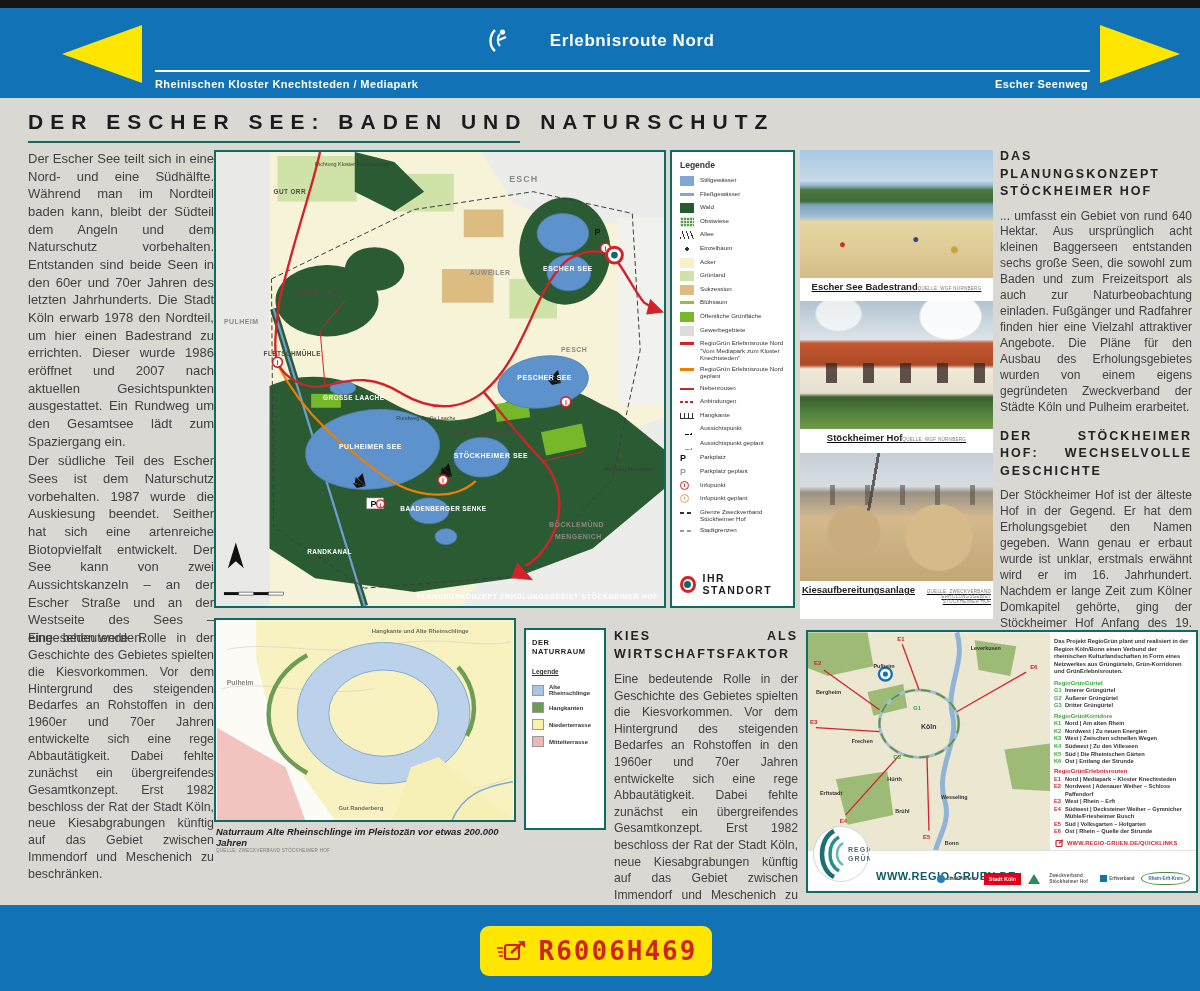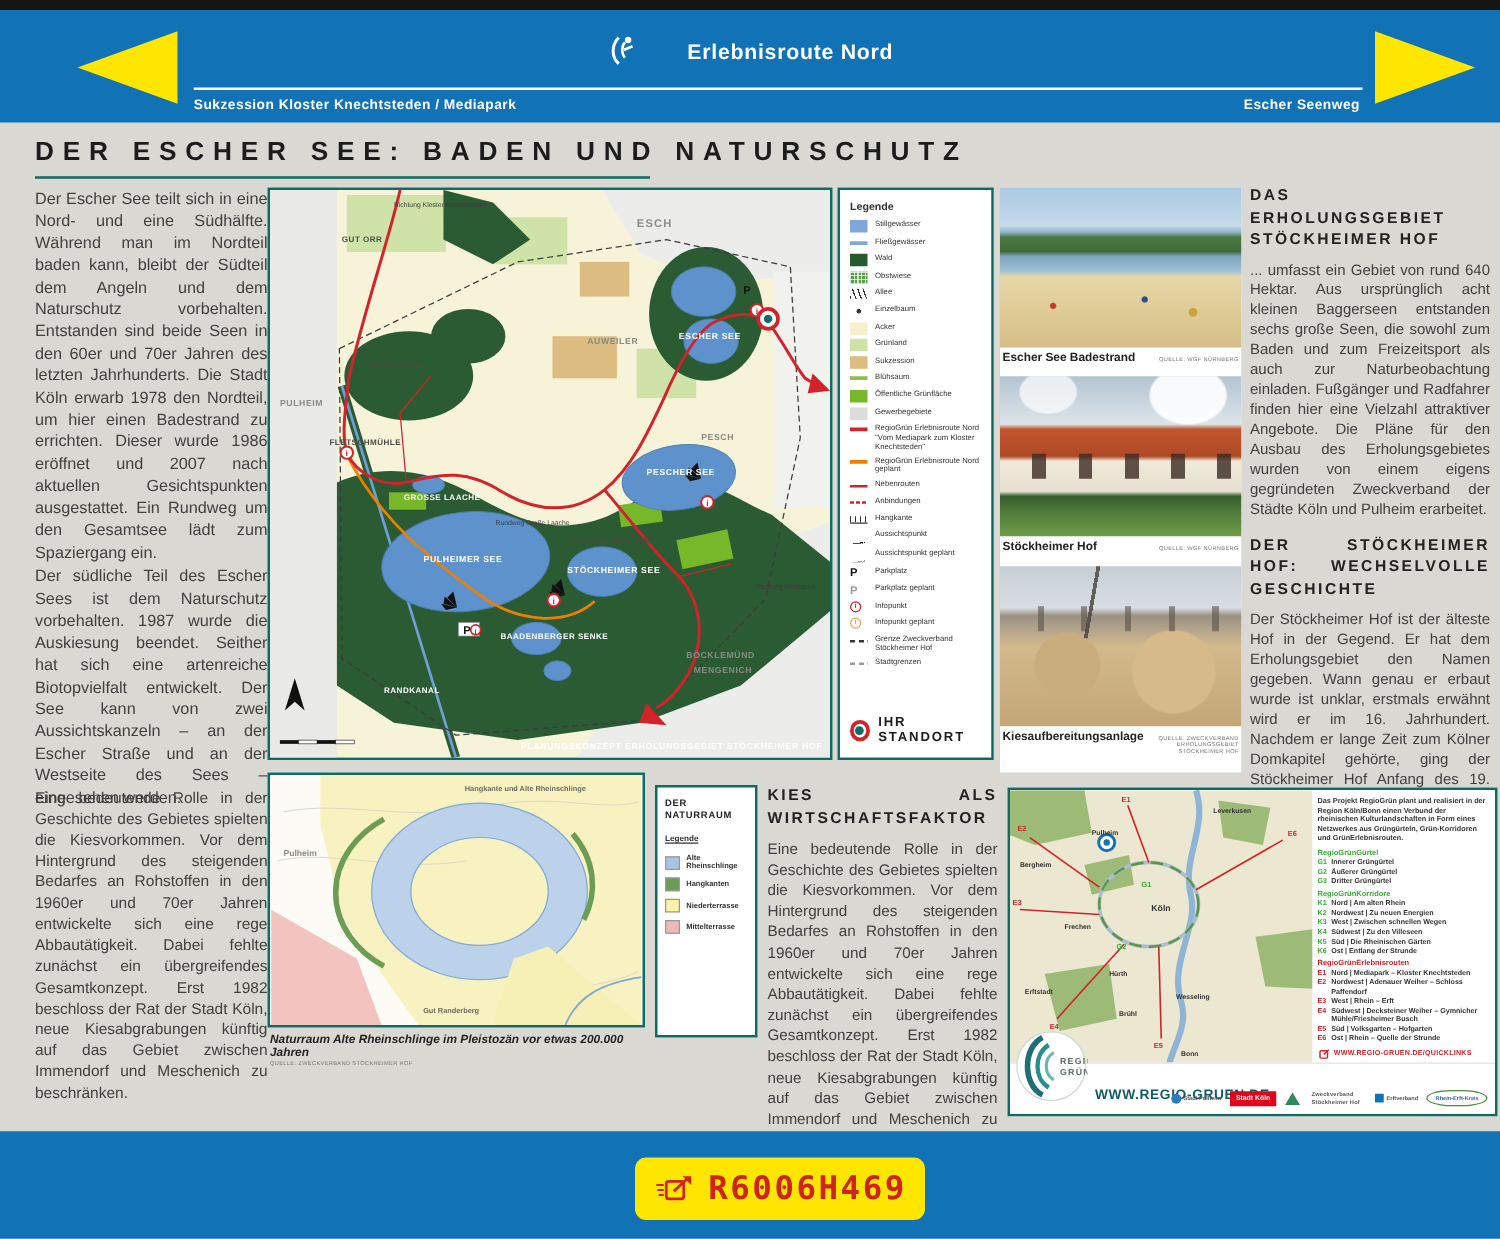--- a/index.html
+++ b/index.html
@@ -75,21 +75,21 @@
   .sw-infopunkt-geplant::before{content:"i";}
   .sw-grenze-zweckverband{height:2px;margin-top:4px;background:repeating-linear-gradient(90deg,#333 0 4px,transparent 4px 7px);}
   .sw-stadtgrenzen{height:2px;margin-top:4px;background:repeating-linear-gradient(90deg,#9a9a9a 0 4px,transparent 4px 7px);}
   .lg-standort{margin-top:auto;display:flex;align-items:center;justify-content:center;padding-bottom:4px;}
   .lg-standort-label{font-size:10.5px;font-weight:bold;letter-spacing:1.5px;color:#1c1c1c;margin-left:7px;}
   .bullseye{width:17px;height:17px;border-radius:50%;border:3px solid #d2232a;background:#fff;display:flex;align-items:center;justify-content:center;box-sizing:border-box;}
   .bullseye i{display:block;width:7px;height:7px;border-radius:50%;background:#0f6a64;}
   
   .photo-card{position:absolute;left:800px;width:193px;background:#fff;}
   .photo{width:193px;height:128px;}
-  .photo-cap{display:flex;justify-content:space-between;align-items:baseline;padding:3px 2px 15px 2px;}
+  .photo-cap{display:flex;justify-content:center;align-items:baseline;padding:3px 2px 15px 2px;text-decoration:underline;}
   .photo-cap .cap{font-size:9.5px;font-weight:bold;color:#222;}
   .photo-cap .credit{font-size:4.5px;color:#777;letter-spacing:.3px;text-align:right;max-width:80px;}
   .photo-badestrand{background:
     radial-gradient(circle at 22% 74%, #c8372b 0 2px, transparent 3px),
     radial-gradient(circle at 60% 70%, #2b4c86 0 2px, transparent 3px),
     radial-gradient(circle at 80% 78%, #caa23a 0 3px, transparent 4px),
     linear-gradient(180deg,#a9c8e3 0%,#c6daea 24%,#8fb3c9 28%,#4d7a42 31%,#3f6b38 40%,#7da3bd 43%,#9fc0d4 52%,#e6d7a6 56%,#dfcb96 78%,#d4bd87 100%);}
   .photo-hof{background:
     radial-gradient(ellipse at 78% 12%, rgba(255,255,255,.9) 0 14%, transparent 15%),
     radial-gradient(ellipse at 20% 10%, rgba(255,255,255,.7) 0 10%, transparent 11%),
@@ -140,21 +140,21 @@
   .partners{position:absolute;right:6px;bottom:6px;display:flex;align-items:center;gap:7px;}
   .chip{display:flex;align-items:center;font-size:4.5px;font-weight:bold;color:#555;}
   .chip .dot-blue{width:8px;height:8px;border-radius:50%;background:#2c7bbf;margin-right:2px;}
   .chip-koeln{background:#e2001a;color:#fff;padding:3px 5px;font-size:5.5px;}
   .chip .tri-green{width:0;height:0;border-left:6px solid transparent;border-right:6px solid transparent;border-bottom:10px solid #2e8b57;margin-right:2px;}
   .chip-zv{max-width:44px;line-height:1.2;letter-spacing:.2px;}
   .chip .sq-blue{width:7px;height:7px;background:#1173b6;margin-right:2px;}
   .chip-rek{border:1.5px solid #4b8a3f;border-radius:50%/60%;padding:3px 6px;color:#2e6b9e;}
   
   .ftr{position:absolute;left:0;top:905px;width:1200px;height:86px;background:#1173b6;}
-  .code-badge{position:absolute;left:508px;top:21px;width:232px;height:50px;background:#ffe600;border-radius:9px;display:flex;align-items:center;justify-content:center;gap:10px;}
+  .code-badge{position:absolute;left:480px;top:21px;width:232px;height:50px;background:#ffe600;border-radius:9px;display:flex;align-items:center;justify-content:center;gap:10px;}
   .code-text{font-family:"DejaVu Sans Mono",monospace;font-weight:bold;font-size:26px;letter-spacing:2px;color:#d0231c;}
 </style>
 </head>
 <body>
 
 <div class="board">
   <div class="topstrip"></div>
 
   <header class="hdr">
     <div class="arrow arrow-left"></div>
@@ -164,21 +164,21 @@
         <svg width="26" height="30" viewBox="0 0 26 30">
           <path d="M10 27 C4 22 4 12 10 6" stroke="#fff" stroke-width="2.4" fill="none"></path>
           <path d="M15 22 C12 19 12 13 15 10" stroke="#fff" stroke-width="2" fill="none"></path>
           <circle cx="17.5" cy="8" r="2.6" fill="#fff"></circle>
           <path d="M14 16 L21 13" stroke="#fff" stroke-width="2" fill="none"></path>
         </svg>
       </span>
       <span class="hdr-title">Erlebnisroute Nord</span>
     </div>
     <div class="hdr-line"></div>
-    <div class="hdr-sub hdr-sub-left">Sukzession Kloster Knechtsteden / Mediapark</div>
+    <div class="hdr-sub hdr-sub-left">Rheinischen Kloster Knechtsteden / Mediapark</div>
     <div class="hdr-sub hdr-sub-right">Escher Seenweg</div>
   </header>
 
   <h1 class="page-title">DER ESCHER SEE: BADEN UND NATURSCHUTZ</h1>
 
   <div class="tcol intro-col">
     <p>Der Escher See teilt sich in eine Nord- und eine Südhälfte. Während man im Nordteil baden kann, bleibt der Südteil dem Angeln und dem Naturschutz vorbehalten. Entstanden sind beide Seen in den 60er und 70er Jahren des letzten Jahrhunderts. Die Stadt Köln erwarb 1978 den Nordteil, um hier einen Badestrand zu errichten. Dieser wurde 1986 eröffnet und 2007 nach aktuellen Gesichtspunkten ausgestattet. Ein Rundweg um den Gesamtsee lädt zum Spaziergang ein.</p>
     <p>Der südliche Teil des Escher Sees ist dem Naturschutz vorbehalten. 1987 wurde die Auskiesung beendet. Seither hat sich eine artenreiche Biotopvielfalt entwickelt. Der See kann von zwei Aussichtskanzeln – an der Escher Straße und an der Westseite des Sees – eingesehen werden.</p>
   </div>
 
@@ -461,21 +461,21 @@
   </div>
   <div class="photo-card" style="top:453px;">
     <div class="photo photo-kies"></div>
     <div class="photo-cap">
       <span class="cap">Kiesaufbereitungsanlage</span>
       <span class="credit">QUELLE: ZWECKVERBAND ERHOLUNGSGEBIET STÖCKHEIMER HOF</span>
     </div>
   </div>
 
   <div class="tcol right-col">
-    <h2>DAS ERHOLUNGSGEBIET STÖCKHEIMER HOF</h2>
+    <h2>DAS PLANUNGSKONZEPT STÖCKHEIMER HOF</h2>
     <p>... umfasst ein Gebiet von rund 640 Hektar. Aus ursprünglich acht kleinen Baggerseen entstanden sechs große Seen, die sowohl zum Baden und zum Freizeitsport als auch zur Naturbeobachtung einladen. Fußgänger und Radfahrer finden hier eine Vielzahl attraktiver Angebote. Die Pläne für den Ausbau des Erholungsgebietes wurden von einem eigens gegründeten Zweckverband der Städte Köln und Pulheim erarbeitet.</p>
     <h2>DER STÖCKHEIMER HOF: WECHSELVOLLE GESCHICHTE</h2>
     <p>Der Stöckheimer Hof ist der älteste Hof in der Gegend. Er hat dem Erholungsgebiet den Namen gegeben. Wann genau er erbaut wurde ist unklar, erstmals erwähnt wird er im 16. Jahrhundert. Nachdem er lange Zeit zum Kölner Domkapitel gehörte, ging der Stöckheimer Hof Anfang des 19. Jahrhunderts infolge Enteignung in Privatbesitz über. In den 1990er Jahren wurde der Stöckheimer Hof zu Eigentumswohnungen umgebaut.</p>
   </div>
 
   <div class="tcol rhein-col">
     <p>Eine bedeutende Rolle in der Geschichte des Gebietes spielten die Kiesvorkommen. Vor dem Hintergrund des steigenden Bedarfes an Rohstoffen in den 1960er und 70er Jahren entwickelte sich eine rege Abbautätigkeit. Dabei fehlte zunächst ein übergreifendes Gesamtkonzept. Erst 1982 beschloss der Rat der Stadt Köln, neue Kiesabgrabungen künftig auf das Gebiet zwischen Immendorf und Meschenich zu beschränken.</p>
   </div>
 
   <div class="nr-box">

